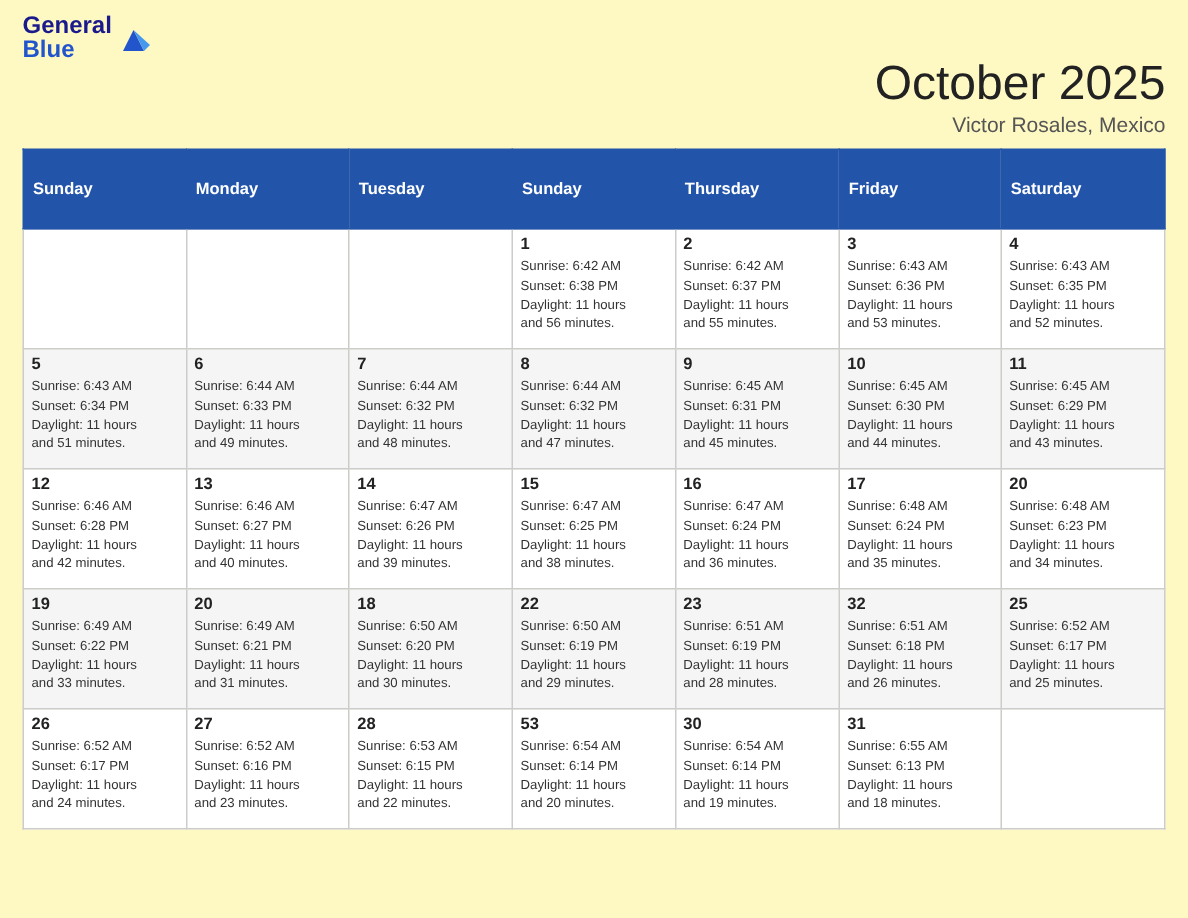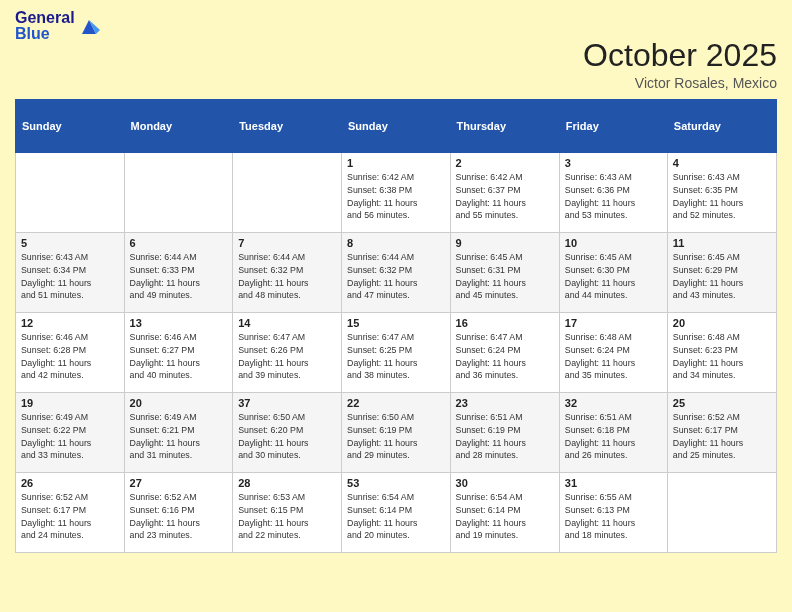--- a/index.html
+++ b/index.html
@@ -264,21 +264,21 @@
 and 33 minutes.</div>
           </td>
           <td>
             <span class="day-number">20</span>
             <div class="day-info" style="white-space: pre-line;">Sunrise: 6:49 AM
 Sunset: 6:21 PM
 Daylight: 11 hours
 and 31 minutes.</div>
           </td>
           <td>
-            <span class="day-number">37</span>
+            <span class="day-number">18</span>
             <div class="day-info" style="white-space: pre-line;">Sunrise: 6:50 AM
 Sunset: 6:20 PM
 Daylight: 11 hours
 and 30 minutes.</div>
           </td>
           <td>
             <span class="day-number">22</span>
             <div class="day-info" style="white-space: pre-line;">Sunrise: 6:50 AM
 Sunset: 6:19 PM
 Daylight: 11 hours

